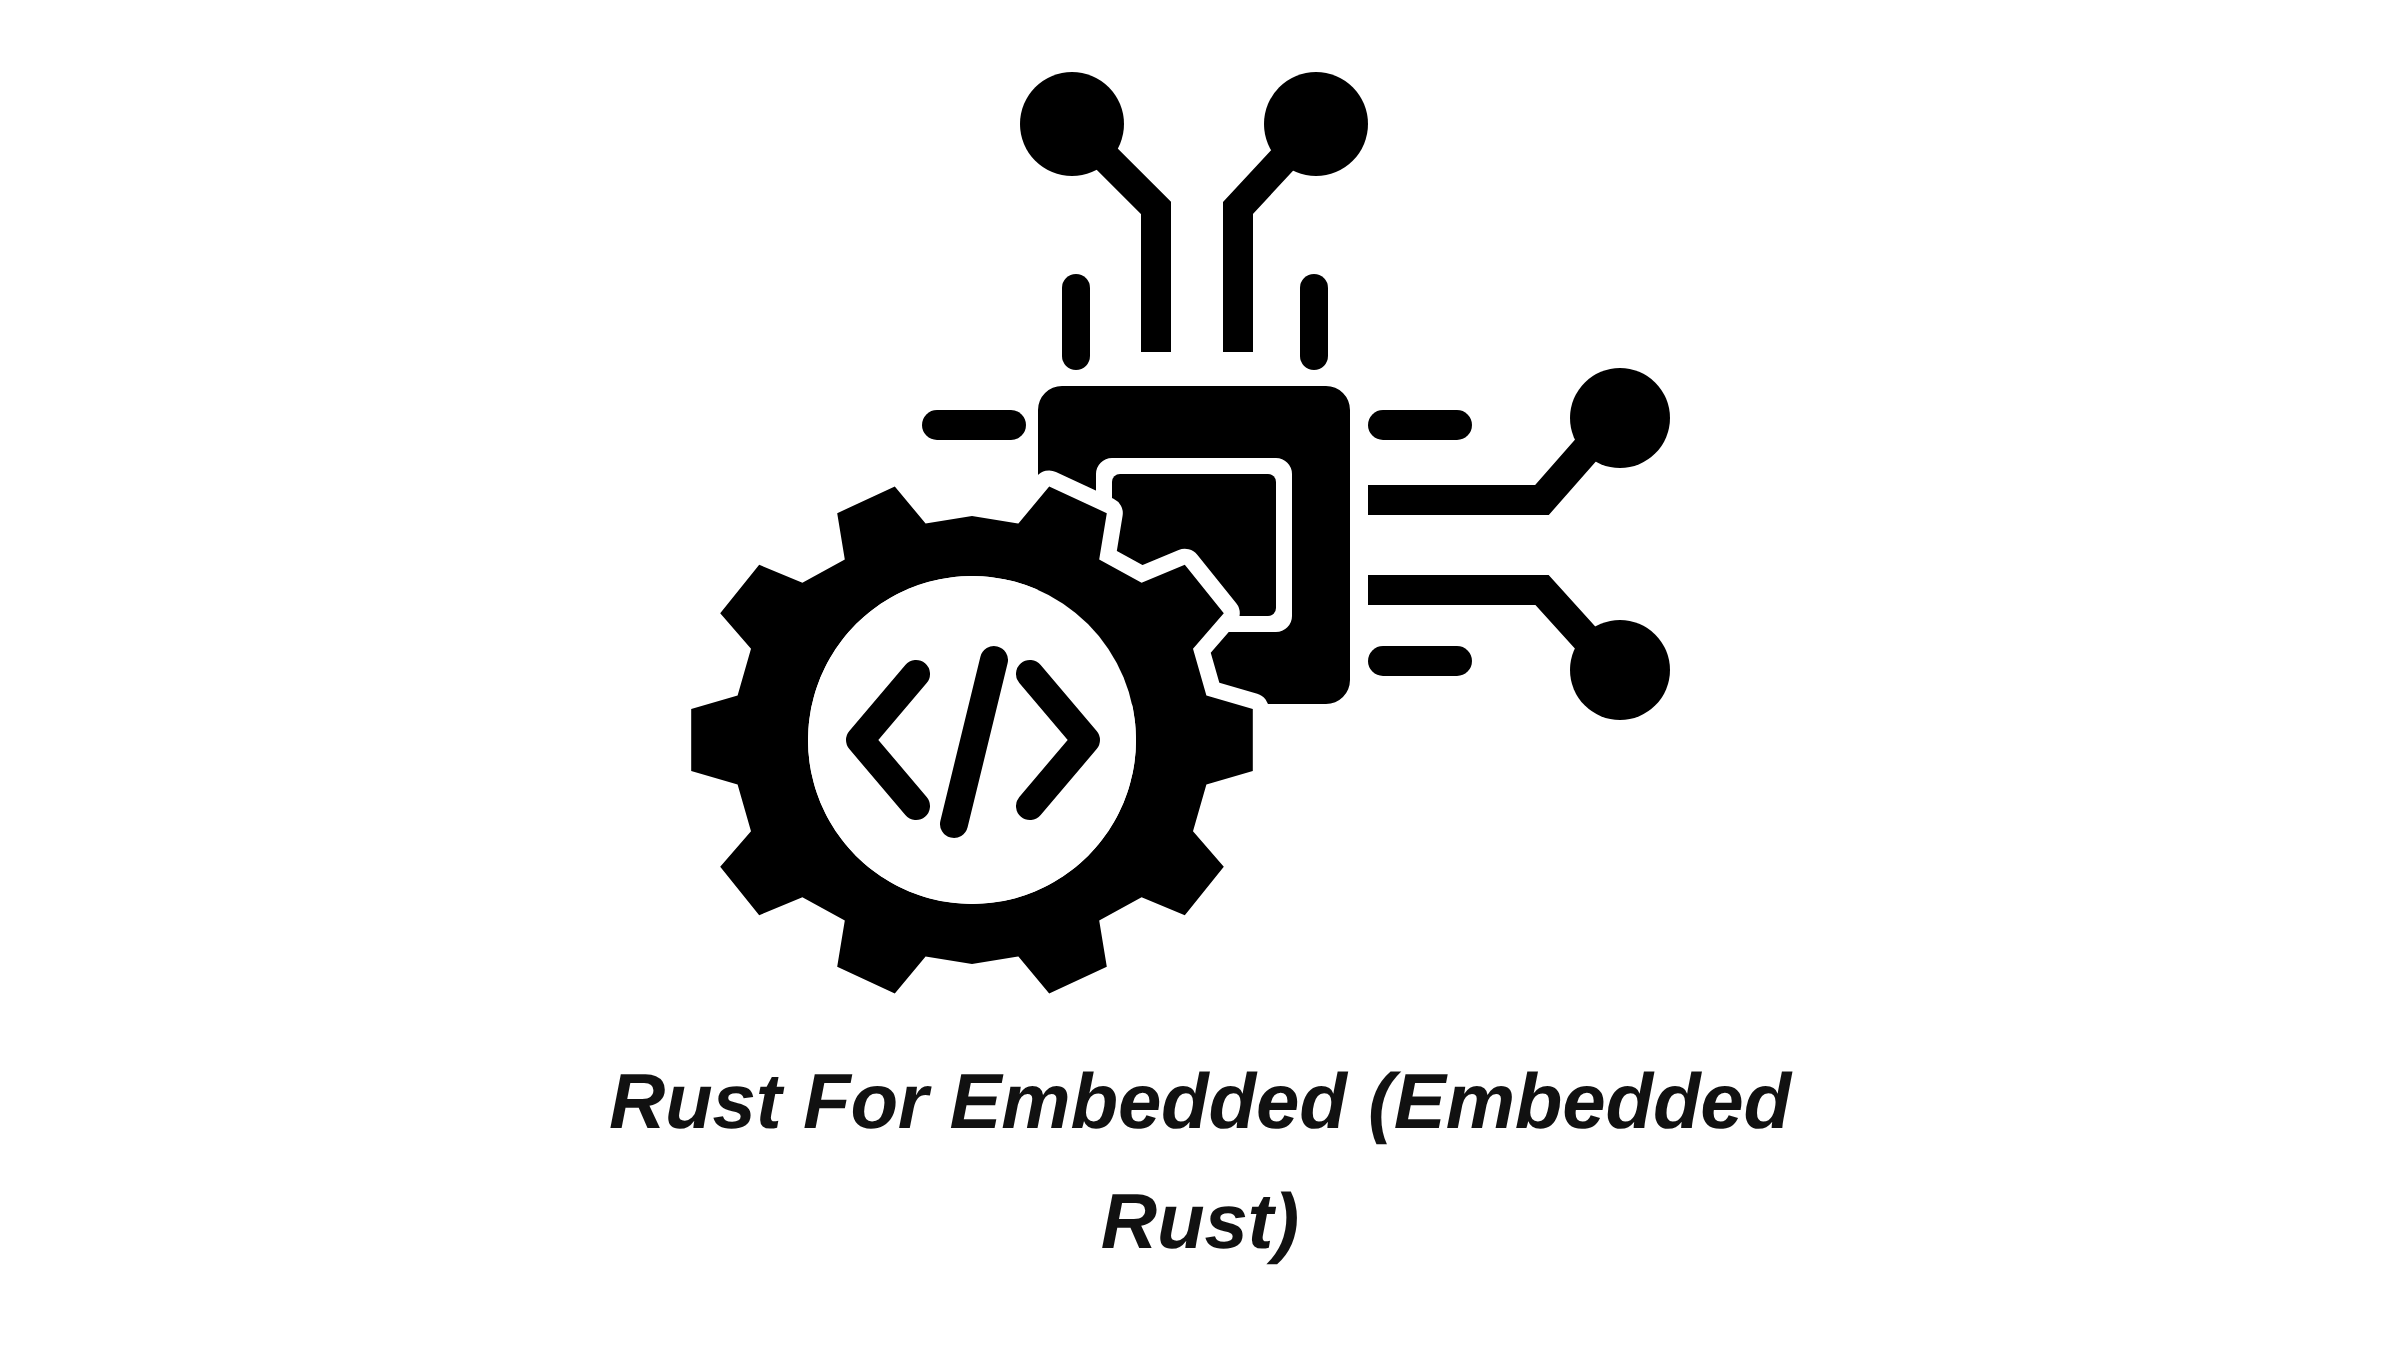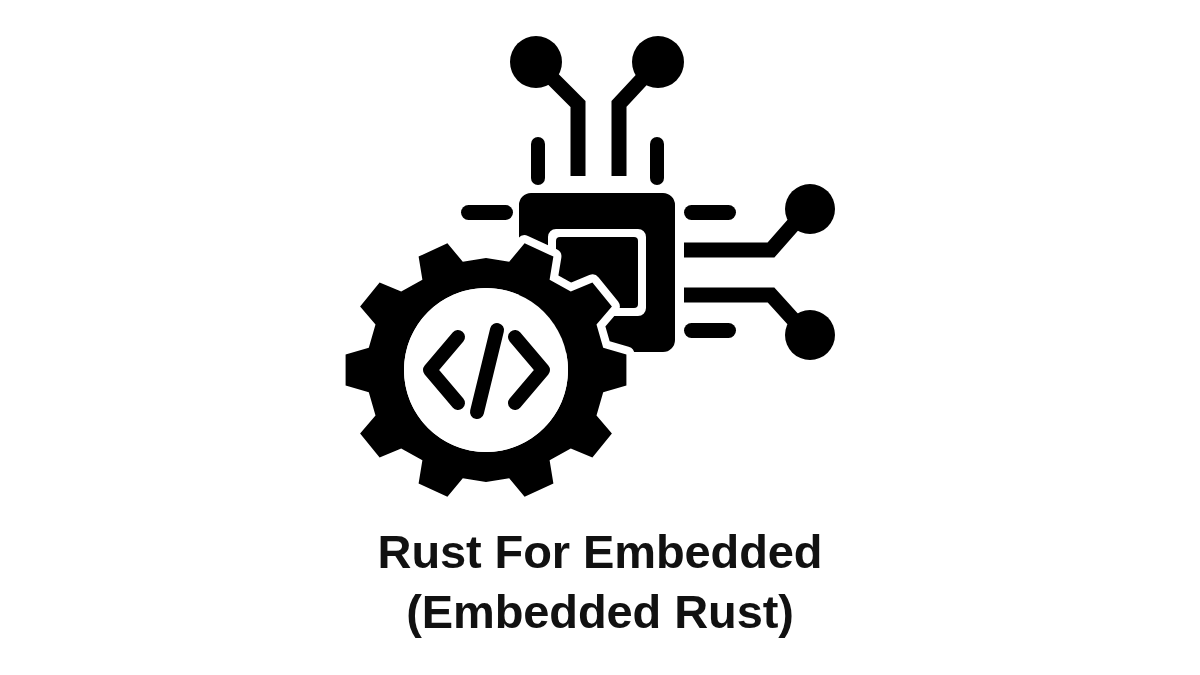--- a/index.html
+++ b/index.html
@@ -40,27 +40,28 @@
     position: absolute;
     left: 50%;
     top: 522px;
     transform: translateX(-50%);
     width: 700px;
     text-align: center;
   }
   #page-title {
     margin: 0;
     font-family: "Liberation Sans", sans-serif;
-    font-size: 47px;
+    font-size: 39px;
     line-height: 60px;
     font-weight: 700;
     color: #111111;
     letter-spacing: -0.1px;
     text-align: center;
     white-space: normal;
+    font-style: italic;
   }
 </style>
 </head>
 <body>
 
 <div id="page">
 
   <div id="illustration">
     <svg viewBox="0 0 1200 520" xmlns="http://www.w3.org/2000/svg">
 

